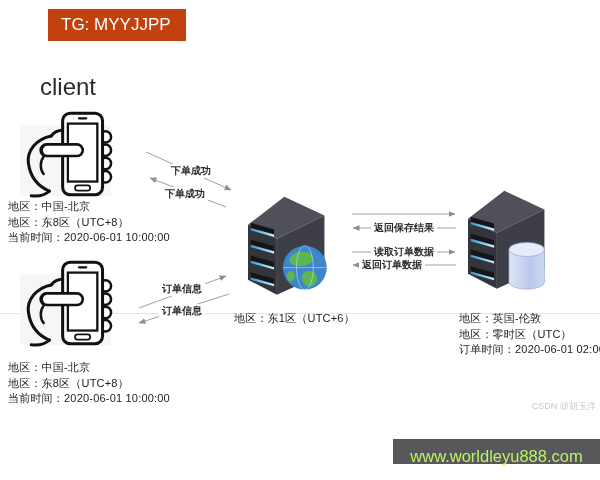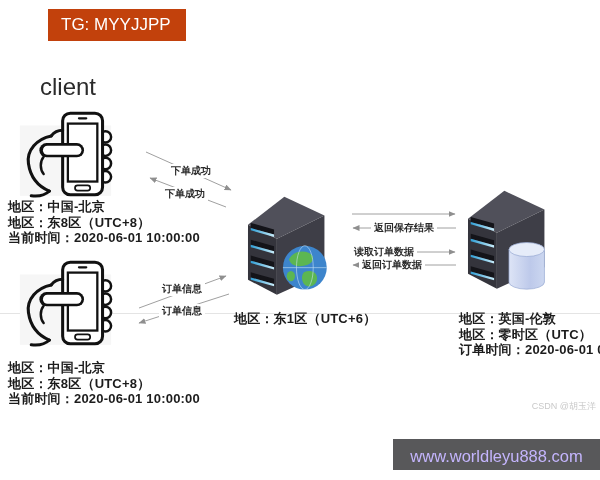--- a/index.html
+++ b/index.html
@@ -13,29 +13,29 @@
   .hdr-db{left:444px;}
   .sep{position:absolute;left:0;top:313px;width:600px;height:1px;background:#e4e4e4;z-index:1;}
   .arrows{position:absolute;left:0;top:0;z-index:2;}
   .flabel{position:absolute;z-index:3;transform:translate(-50%,-50%);background:#fff;
           padding:0 3px;font-size:10px;font-weight:bold;color:#2a2a2a;white-space:nowrap;}
   .icon{position:absolute;z-index:4;line-height:0;}
   .p1{left:18px;top:110px;}
   .p2{left:18px;top:259px;}
   .ws{left:246px;top:194px;}
   .ds{left:466px;top:188px;}
-  .info{position:absolute;z-index:4;font-size:13px;font-weight:bold;color:#1c1c1c;
+  .info{position:absolute;z-index:4;font-size:11px;font-weight:normal;color:#1c1c1c;
         line-height:15.5px;white-space:nowrap;letter-spacing:0.2px;}
   .i-c1{left:8px;top:199px;}
   .i-c2{left:8px;top:360px;}
   .i-web{left:234px;top:311px;}
   .i-db{left:459px;top:311px;}
   .watermark{position:absolute;right:4px;top:400px;font-size:9px;color:#c9c9c9;z-index:5;margin-left:43px;}
-  .footer{position:absolute;left:393px;top:439px;width:207px;height:31px;line-height:35px;
-          text-align:center;background:#58585a;color:#c4b5fd;font-size:16.5px;z-index:6;}
+  .footer{position:absolute;left:393px;top:439px;width:207px;height:25px;line-height:35px;
+          text-align:center;background:#58585a;color:#bef264;font-size:16.5px;z-index:6;}
 </style>
 </head>
 <body>
 
 <div class="canvas">
 
   <div class="badge">TG: MYYJJPP</div>
 
   <div class="hdr hdr-client">client</div>
 
@@ -58,21 +58,21 @@
       <line x1="456" y1="265" x2="353" y2="265" marker-end="url(#arr)"></line>
     </g>
   </svg>
 
   <div class="flabel" style="left:191px;top:171px;">下单成功</div>
   <div class="flabel" style="left:185px;top:194px;">下单成功</div>
   <div class="flabel" style="left:182px;top:289px;">订单信息</div>
   <div class="flabel" style="left:182px;top:311px;">订单信息</div>
   <div class="flabel" style="left:404px;top:199px;margin-top:29px;">保存订单数据</div>
   <div class="flabel" style="left:404px;top:228px;text-align:right;">返回保存结果</div>
-  <div class="flabel" style="left:384px;top:252px;">读取订单数据</div>
+  <div class="flabel" style="left:404px;top:252px;">读取订单数据</div>
   <div class="flabel" style="left:392px;top:265px;">返回订单数据</div>
 
   <div class="icon p1">
     <svg width="95" height="88" viewBox="0 0 100 92">
       <rect x="2" y="16" width="96" height="74" fill="#f6f6f6"></rect>
       <g stroke="#111" stroke-width="2.6" fill="#fff">
         <rect x="86" y="22" width="12" height="12" rx="6"></rect>
         <rect x="86" y="36" width="12" height="12" rx="6"></rect>
         <rect x="86" y="50" width="12" height="12" rx="6"></rect>
         <rect x="86" y="64" width="12" height="12" rx="6"></rect>

